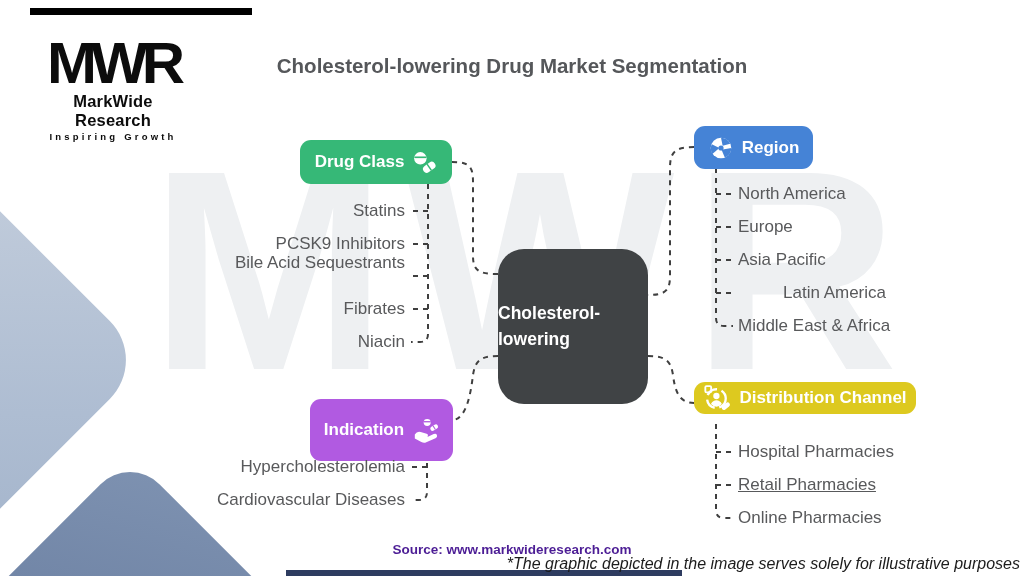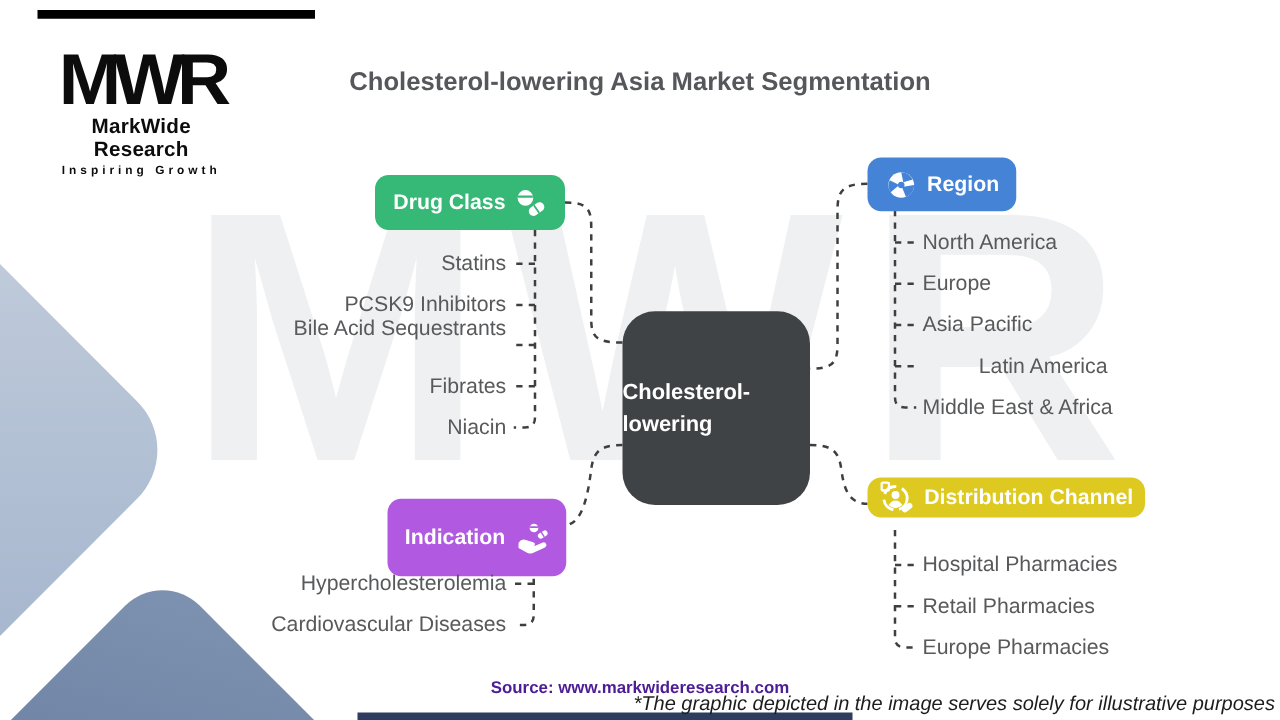--- a/index.html
+++ b/index.html
@@ -56,21 +56,21 @@
   <div class="diamond light"></div>
   <div class="diamond dark"></div>
   <div class="bar-top"></div>
   <div class="bar-bottom"></div>
 
   <div class="logo">
     <div class="mark">MWR</div>
     <div class="name">MarkWide Research</div>
     <div class="tagline">Inspiring Growth</div>
   </div>
-  <div class="title">Cholesterol-lowering Asia Market Segmentation</div>
+  <div class="title">Cholesterol-lowering Drug Market Segmentation</div>
 
   <svg class="wires" width="1024" height="576" viewBox="0 0 1024 576">
 
     <path d="M452 162 C470 162 473 167 473 182 L473 256 C473 271 479 274 498 274"></path>
 
     <path d="M694 147 C675 147 670 152 670 168 L670 276 C670 291 665 295 648 295"></path>
 
     <path d="M648 356 C667 356 671 362 673 375 C675 391 679 403 694 403"></path>
 
     <path d="M498 356 C479 356 475 362 473 375 C471 391 467 420 452 420"></path>
@@ -158,19 +158,19 @@
   <div class="item l" style="top:184px;">North America</div>
   <div class="item l" style="top:217px;">Europe</div>
   <div class="item l" style="top:250px;">Asia Pacific</div>
   <div class="item l" style="top:283px;margin-left:45px;">Latin America</div>
   <div class="item l" style="top:316px;">Middle East &amp; Africa</div>
 
   <div class="item r" style="top:457px;">Hypercholesterolemia</div>
   <div class="item r" style="top:490px;">Cardiovascular Diseases</div>
 
   <div class="item l" style="top:442px;">Hospital Pharmacies</div>
-  <div class="item l" style="top:475px;">Retail Pharmacies</div>
-  <div class="item l" style="top:508px;">Europe Pharmacies</div>
+  <div class="item l" style="top:475px;text-decoration:underline;">Retail Pharmacies</div>
+  <div class="item l" style="top:508px;">Online Pharmacies</div>
 
   <div class="source">Source: www.markwideresearch.com</div>
   <div class="disclaimer">*The graphic depicted in the image serves solely for illustrative purposes</div>
 
 </div>
 
 </body></html>

